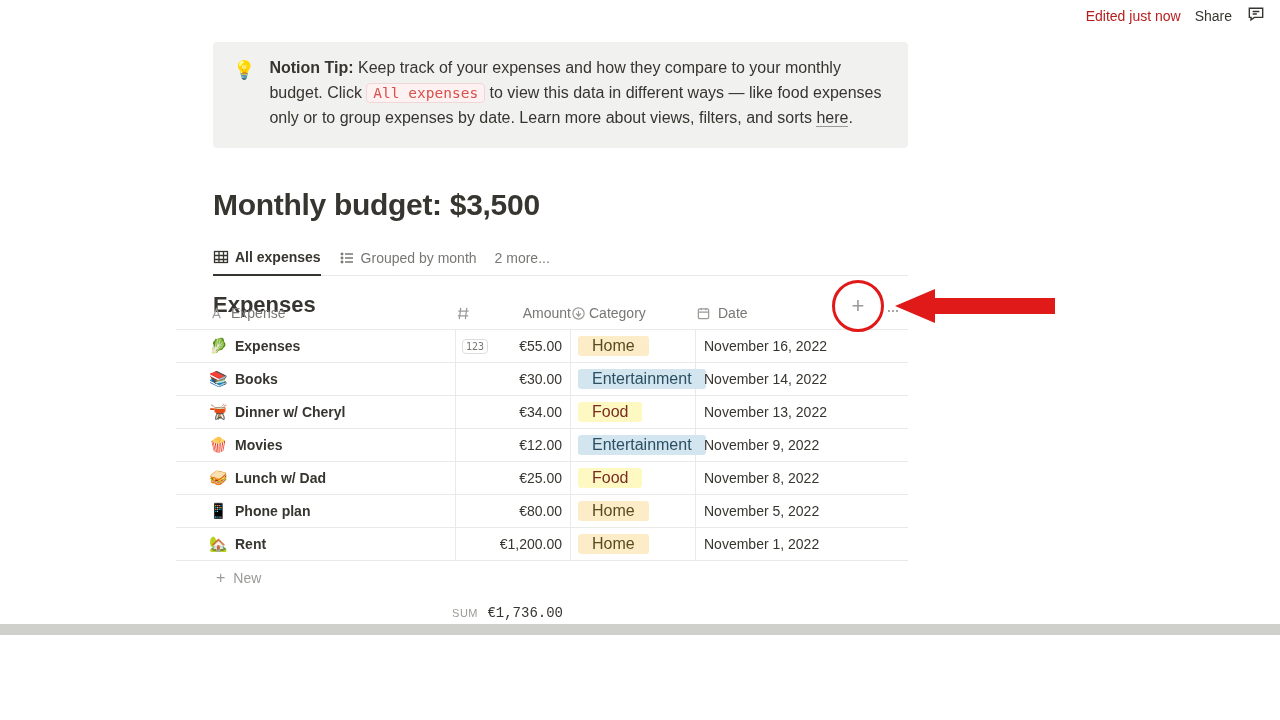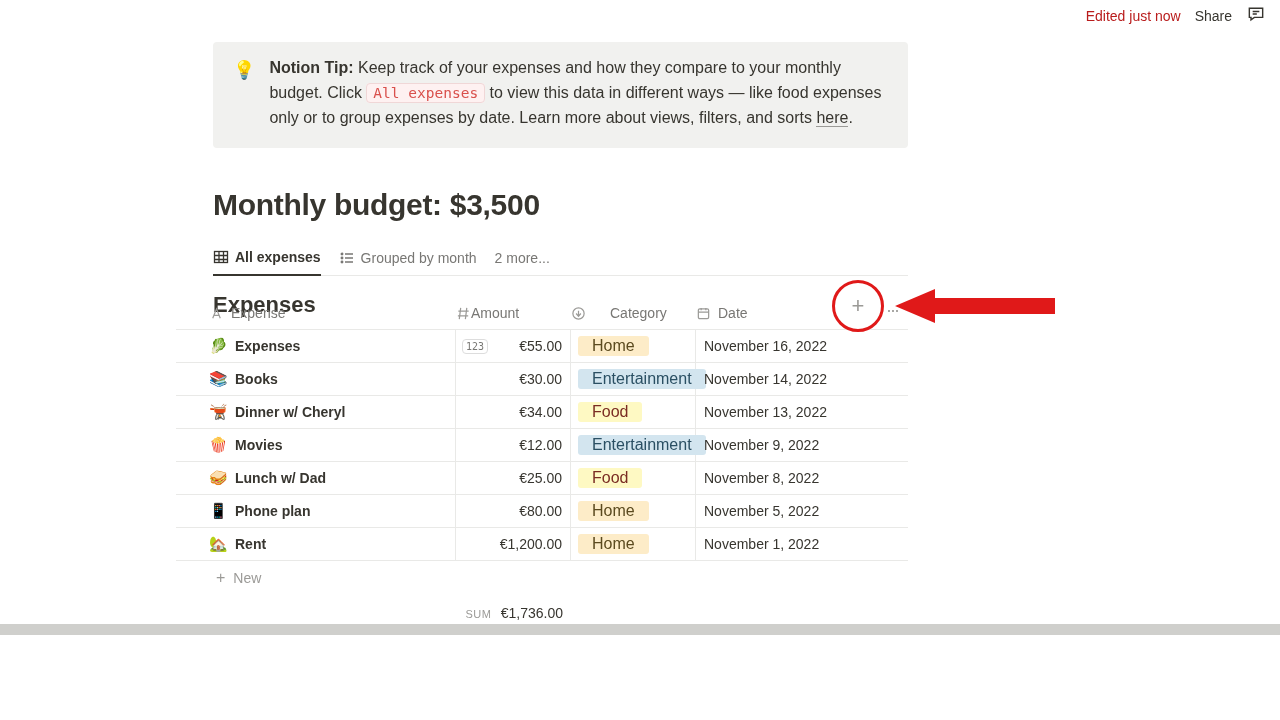--- a/index.html
+++ b/index.html
@@ -18,42 +18,42 @@
   .heading { font-size:30px; font-weight:700; margin-top:40px; letter-spacing:-0.3px; }
   .tabs { display:flex; align-items:center; gap:18px; margin-top:18px; border-bottom:1px solid #e9e9e7; height:36px; position:relative; }
   .tab { display:flex; align-items:center; gap:6px; height:36px; font-size:14px; color:#787774; cursor:pointer; }
   .tab.active { color:#37352f; font-weight:600; border-bottom:2px solid #37352f; }
   .tab-icon { width:16px; height:16px; }
   .more-tabs { color:#787774; font-size:14px; cursor:pointer; }
   .db-title { font-size:22px; font-weight:700; margin-top:16px; }
   .table-wrap { position:absolute; left:176px; top:297px; width:732px; }
   .thead { display:flex; height:33px; align-items:center; font-size:14px; color:#787774; border-bottom:1px solid #e9e9e7; }
   .col-expense { width:280px; padding-left:33px; display:flex; align-items:flex-end; gap:7px; }
-  .col-amount  { width:115px; display:flex; align-items:center; gap:0; justify-content:flex-start; }
-  .col-category{ width:125px; display:flex; align-items:center; gap:24px; }
+  .col-amount  { width:115px; display:flex; align-items:center; gap:0; justify-content:space-between; }
+  .col-category{ width:125px; display:flex; align-items:center; gap:3px; }
   .col-date    { width:150px; display:flex; align-items:center; gap:7px; }
   .col-add     { width:37px; display:flex; align-items:center; justify-content:center; }
   .hicon { width:15px; height:15px; }
   .row { display:flex; height:33px; align-items:center; border-bottom:1px solid #e9e9e7; font-size:14px; }
   .cell-expense { width:280px; padding-left:33px; display:flex; align-items:center; gap:8px; font-weight:600; cursor:pointer; border-right:1px solid #e9e9e7; height:100%; }
   .emoji { font-size:15px; width:18px; text-align:center; }
   .cell-amount { width:115px; text-align:right; padding-right:8px; border-right:1px solid #e9e9e7; height:100%; display:flex; align-items:center; justify-content:flex-end; position:relative; }
   .num-badge { font-family:SFMono-Regular,Consolas,monospace; font-size:10px; background:#fff; border:1px solid #ddd; border-radius:4px; padding:1px 3px; color:#787774; position:absolute; left:6px; }
   .cell-category { width:125px; padding-left:7px; border-right:1px solid #e9e9e7; height:100%; display:flex; align-items:center; }
   .tag { font-size:16px; padding:1px 14px; border-radius:3px; }
   .tag-home { background:#fdecc8; color:#5b4a1f; }
   .tag-ent  { background:#d3e5ef; color:#2a4f63; }
   .tag-food { background:#fef9c3; color:#7a2c23; }
   .cell-date { width:150px; padding-left:8px; color:#37352f; }
   .cell-tail { flex:1; }
   .newrow { display:flex; height:33px; align-items:center; font-size:14px; color:#9b9a97; padding-left:40px; gap:8px; cursor:pointer; }
   .sum-row { display:flex; height:30px; align-items:center; font-size:12px; margin-top:4px; }
   .sum-amount { width:395px; text-align:right; padding-right:8px; color:#37352f; }
   .sum-label { color:#9b9a97; font-size:11px; letter-spacing:0.5px; margin-right:6px; }
-  .sum-val { font-size:14px; font-weight:500; }
+  .sum-val { font-size:14px; font-weight:500;font-family:Liberation Mono, monospace; }
   .plus-circle { position:absolute; width:52px; height:52px; border:3px solid #e01919; border-radius:50%; display:flex; align-items:center; justify-content:center; left:832px; top:280px; background:transparent; }
   .plus-inner { color:#9b9a97; font-size:22px; font-weight:300; }
   .dots-after { position:absolute; left:886px; top:300px; color:#9b9a97; font-size:18px; letter-spacing:-2px; }
   .arrow { position:absolute; left:895px; top:289px; width:160px; height:34px; }
   .footer-bar { position:absolute; left:0; top:624px; width:1280px; height:11px; background:#cfcfcc; }
 </style>
 </head>
 <body>
 
 <div class="topbar">

